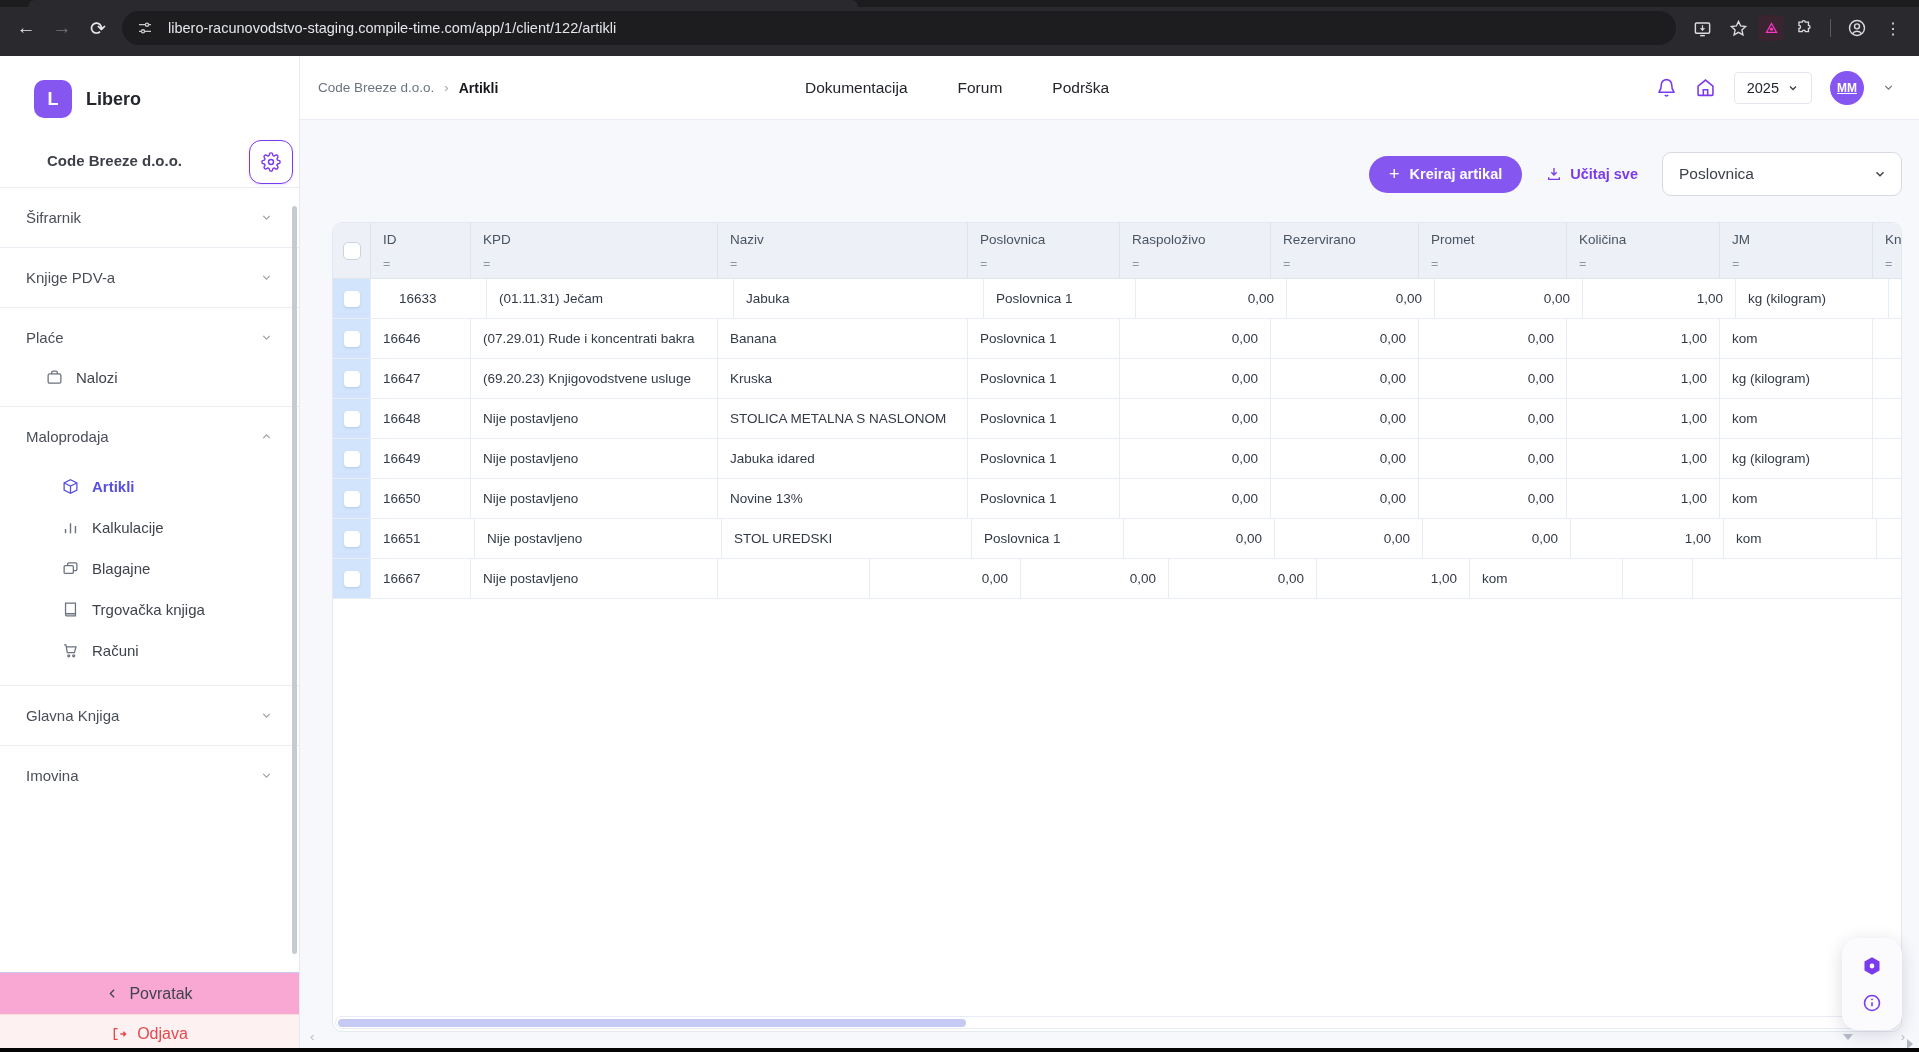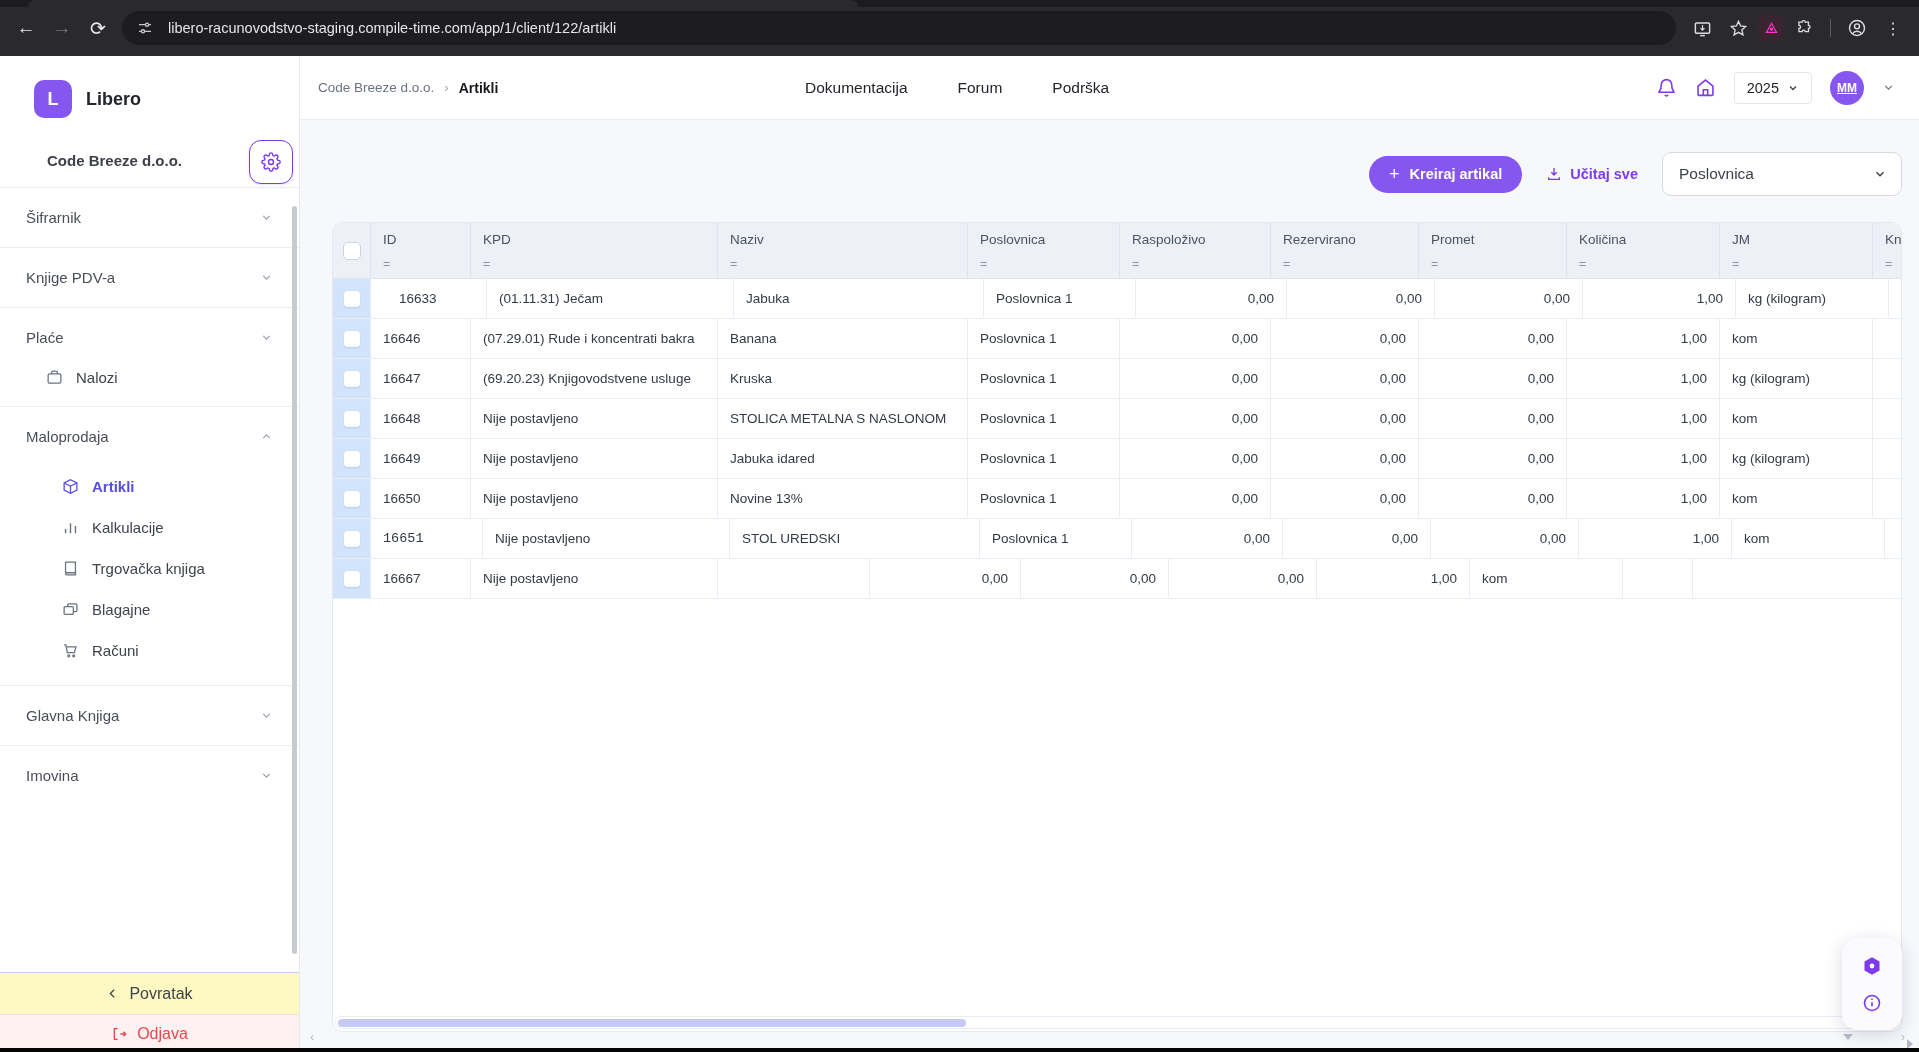--- a/index.html
+++ b/index.html
@@ -35,21 +35,21 @@
   .nav-group { display:flex; align-items:center; justify-content:space-between; padding:21px 26px; font-size:15px; color:#4a4e59; }
   .chev { color:#9aa0ab; flex:0 0 auto; }
   .nav-item { display:flex; align-items:center; gap:13px; padding:2px 26px 20px 46px; font-size:15px; color:#3f434d; }
   .nav-item .ic, .sub-item .ic { color:#6b7280; display:flex; }
   .nav-sub { padding-bottom:14px; }
   .sub-item { display:flex; align-items:center; gap:13px; height:41px; padding-left:62px; font-size:15px; color:#3f434d; }
   .sub-item.active { color:var(--active-item,#584ee0); font-weight:bold; }
   .sub-item.active .ic { color:var(--active-item,#584ee0); }
   .side-scroll { position:absolute; right:2px; top:150px; width:5px; height:748px; background:#c6cad1; border-radius:3px; }
   .sidebar-bottom { margin-top:auto; }
-  .back-btn { display:flex; align-items:center; justify-content:center; gap:10px; height:42px; border-top:1px solid #c9c9f0; font-size:16px; color:#3f434d; background:#fef9c3; }
+  .back-btn { display:flex; align-items:center; justify-content:center; gap:10px; height:42px; border-top:1px solid #c9c9f0; font-size:16px; color:#3f434d; background:#f9a8d4; }
   .logout-btn { display:flex; align-items:center; justify-content:center; gap:10px; height:38px; background:#fdf1f1; border-top:1px solid #f6dcdc; font-size:16px; color:var(--logout-red,#e5484d); }
 
   
   .main { flex:1; display:flex; flex-direction:column; background:#f7f8fb; min-width:0; }
   .app-header { height:64px; background:#fff; border-bottom:1px solid #e9ecf2; display:flex; align-items:center; padding:0 24px 0 18px; position:relative; flex:0 0 auto; }
   .breadcrumb { display:flex; align-items:center; gap:10px; font-size:13.5px; color:#6b7280; }
   .breadcrumb .sep { color:#9ca3af; font-size:13px; }
   .breadcrumb .current { color:#16181d; font-weight:bold; font-size:14px; }
   .top-nav { position:absolute; left:505px; display:flex; gap:50px; font-size:15.5px; color:#23252c; }
   .hdr-right { margin-left:auto; display:flex; align-items:center; gap:18px; }
@@ -235,34 +235,34 @@
             <span class="ic">
                 <svg width="17" height="17" viewBox="0 0 24 24" fill="none" stroke="currentColor" stroke-width="2">
                   <path d="M5 20v-6M12 20V6M19 20v-10"></path>
                 </svg>
               </span>
             <span>Kalkulacije</span>
           </div>
           <div class="sub-item">
             <span class="ic">
                 <svg width="17" height="17" viewBox="0 0 24 24" fill="none" stroke="currentColor" stroke-width="1.8">
+                  <rect x="3" y="8" width="13" height="11" rx="1.5"></rect>
+                  <path d="M8 8V5.5A1.5 1.5 0 0 1 9.5 4H19.5A1.5 1.5 0 0 1 21 5.5v8a1.5 1.5 0 0 1-1.5 1.5H16"></path>
+                </svg>
+              </span>
+            <span>Blagajne</span>
+          </div>
+          <div class="sub-item">
+            <span class="ic">
+                <svg width="17" height="17" viewBox="0 0 24 24" fill="none" stroke="currentColor" stroke-width="1.8">
                   <path d="M5 3h14v15H6.5A1.5 1.5 0 0 0 5 19.5z"></path>
                   <path d="M5 19.5A1.5 1.5 0 0 0 6.5 21H19v-3"></path>
                 </svg>
               </span>
             <span>Trgovačka knjiga</span>
-          </div>
-          <div class="sub-item">
-            <span class="ic">
-                <svg width="17" height="17" viewBox="0 0 24 24" fill="none" stroke="currentColor" stroke-width="1.8">
-                  <rect x="3" y="8" width="13" height="11" rx="1.5"></rect>
-                  <path d="M8 8V5.5A1.5 1.5 0 0 1 9.5 4H19.5A1.5 1.5 0 0 1 21 5.5v8a1.5 1.5 0 0 1-1.5 1.5H16"></path>
-                </svg>
-              </span>
-            <span>Blagajne</span>
           </div>
           <div class="sub-item">
             <span class="ic">
                 <svg width="17" height="17" viewBox="0 0 24 24" fill="none" stroke="currentColor" stroke-width="1.8">
                   <path d="M3 4h2.5l2 11h10l2.2-8H6"></path>
                   <circle cx="9.5" cy="19.5" r="1.4"></circle>
                   <circle cx="16.5" cy="19.5" r="1.4"></circle>
                 </svg>
               </span>
             <span>Računi</span>
@@ -516,21 +516,21 @@
                 <div class="td right" style="width: 148px;">0,00</div>
                 <div class="td right" style="width: 148px;">0,00</div>
                 <div class="td right" style="width: 153px;">1,00</div>
                 <div class="td" style="width: 153px;">kom</div>
                 <div class="td" style="width: 70px;"></div>
               </div>
               <div class="tr">
                 <div class="td-check">
                   <span class="cbx"></span>
                 </div>
-                <div class="td" style="width: 112px; font-family: Liberation Mono, monospace;">16651</div>
+                <div class="td" style="width: 104px;">16651</div>
                 <div class="td" style="width: 247px;">Nije postavljeno</div>
                 <div class="td" style="width: 250px;">STOL UREDSKI</div>
                 <div class="td" style="width: 152px;">Poslovnica 1</div>
                 <div class="td right" style="width: 151px;">0,00</div>
                 <div class="td right" style="width: 148px;">0,00</div>
                 <div class="td right" style="width: 148px;">0,00</div>
                 <div class="td right" style="width: 153px;">1,00</div>
                 <div class="td" style="width: 153px;">kom</div>
                 <div class="td" style="width: 70px;"></div>
               </div>

